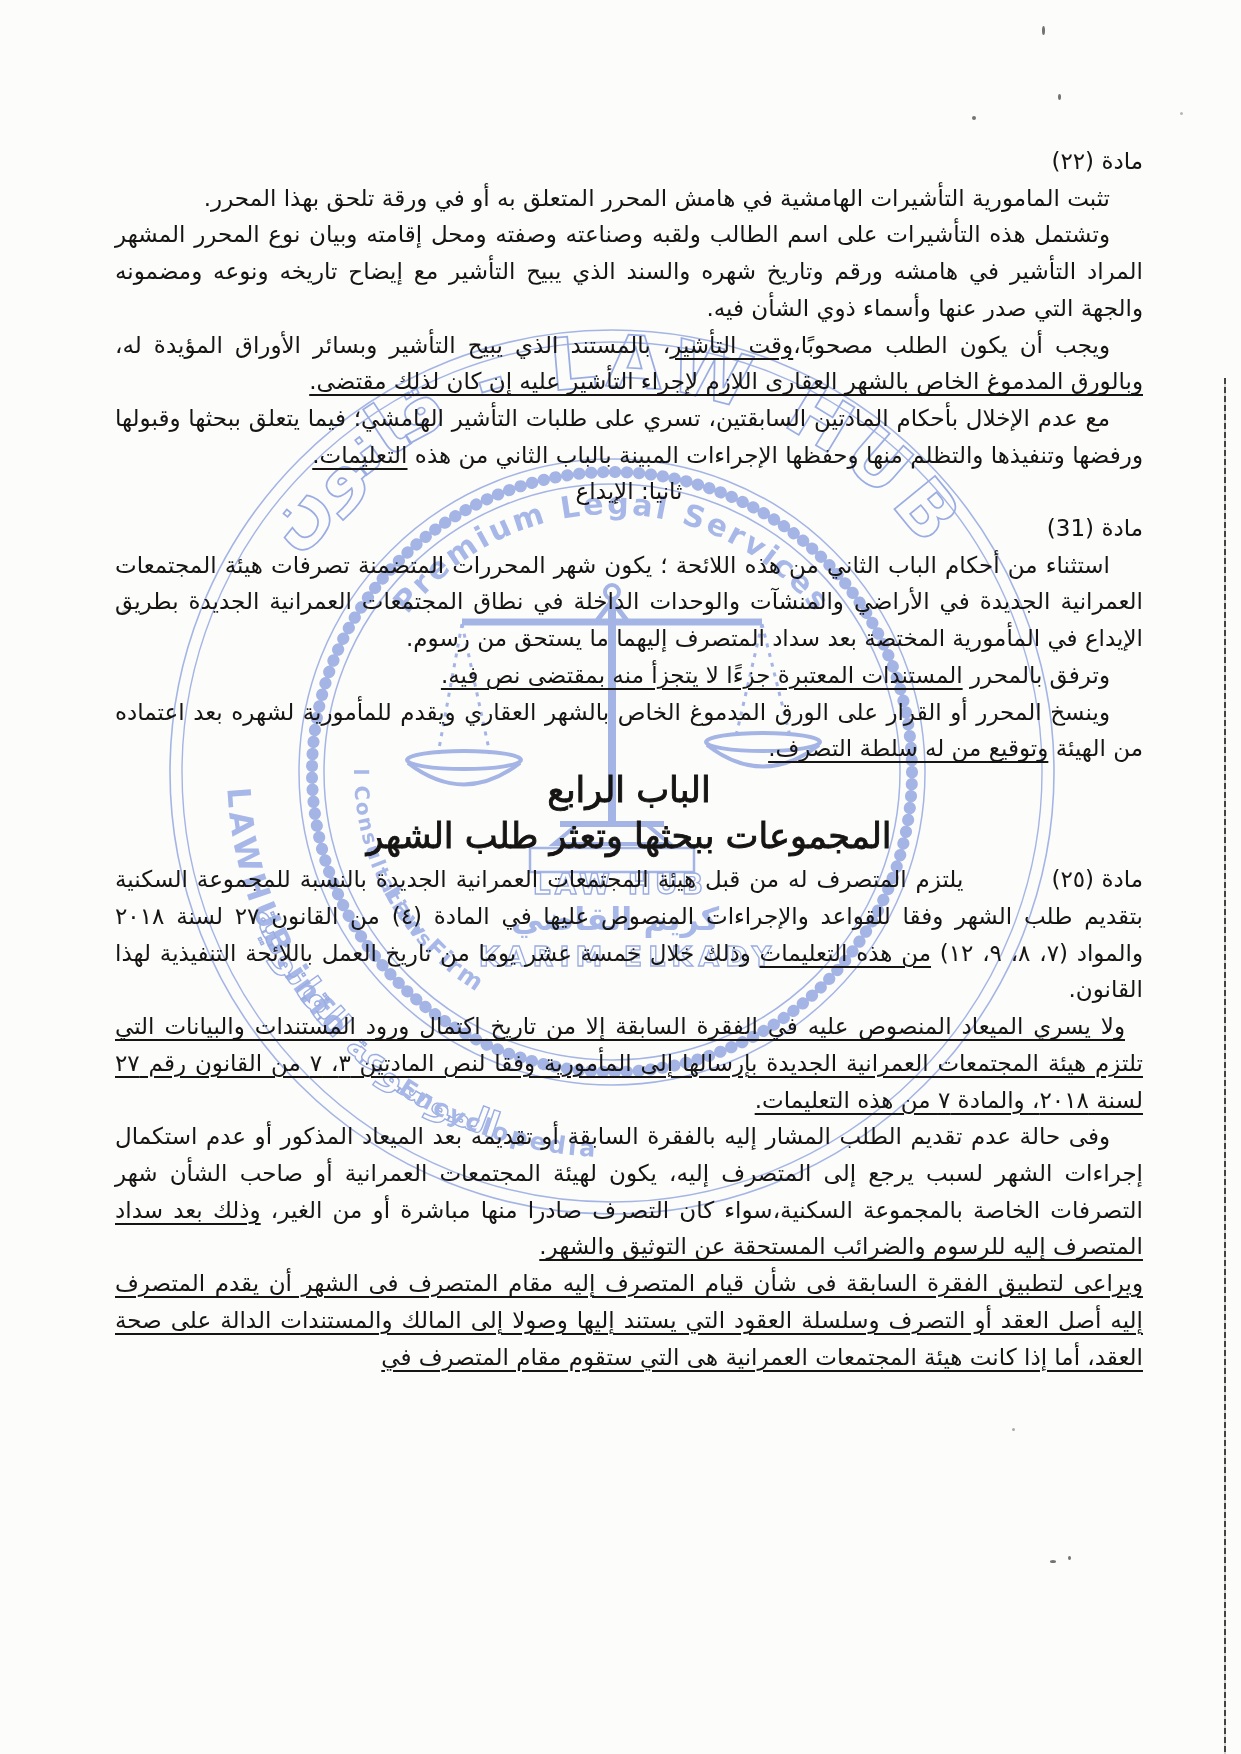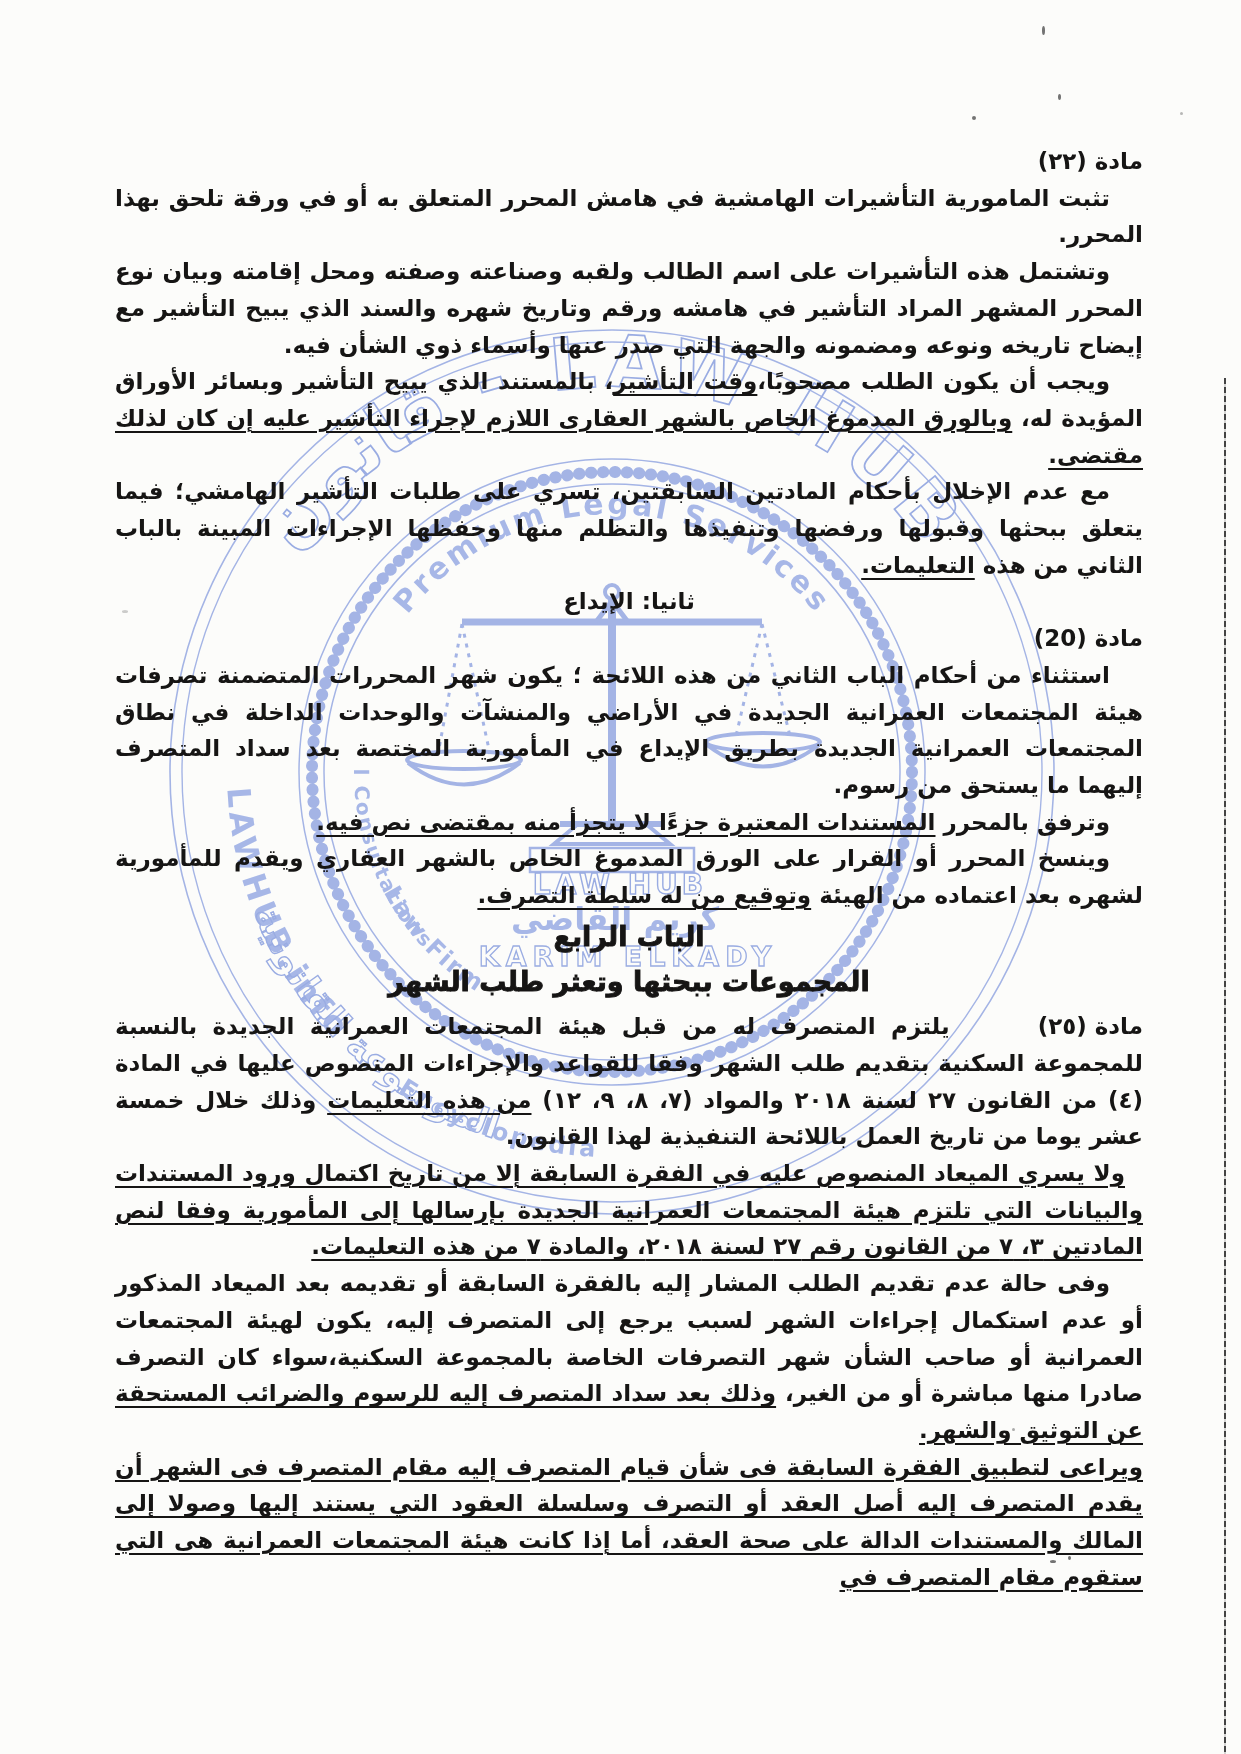--- a/index.html
+++ b/index.html
@@ -12,31 +12,31 @@
   
   .wm{position:absolute;left:0;top:0;z-index:1;opacity:.8;}
   .wm text{font-family:"DejaVu Sans",sans-serif;font-weight:bold;}
   .wm-stroke{fill:none;stroke:#8fa3e0;}
   .wm-fillt{fill:#93a7e3;}
   .wm-hollow{fill:none;stroke:#8299dd;}
   
   .text-layer{
     position:absolute;top:143px;right:98px;width:1028px;z-index:2;
     color:#161514;direction:rtl;
-    font-weight:bold;font-size:23px;line-height:36.7px;
+    font-weight:normal;font-size:23px;line-height:36.7px;
   }
   .block{text-align:justify;}
   .para{text-indent:33px;}
   .flush{text-indent:0;}
   .small-indent{text-indent:18px;}
   .article-no{text-align:right;text-indent:0;}
   .section-heading{text-align:center;text-indent:0;}
   .u{text-decoration:underline;text-decoration-thickness:2px;text-underline-offset:5px;}
   .chapter-title,.chapter-subtitle{
-    text-align:center;text-indent:0;font-size:27px;
+    text-align:center;text-indent:0;font-size:35px;
     -webkit-text-stroke:0.9px #151413;letter-spacing:0;
   }
   .chapter-title{padding-top:5px;}
   .chapter-subtitle{padding:9px 0 7px;}
   .article-label{margin-left:88px;display:inline-block;}
   
   .scan-line{
     position:absolute;left:1224px;top:378px;width:2px;height:1376px;z-index:3;
     background:repeating-linear-gradient(to bottom,
       rgba(35,35,35,.85) 0 6px, rgba(35,35,35,.18) 6px 9px);
@@ -136,21 +136,21 @@
 
     <div class="block para">
       <span>مع عدم الإخلال بأحكام المادتين السابقتين، تسري على طلبات التأشير الهامشي؛ فيما يتعلق ببحثها وقبولها ورفضها وتنفيذها والتظلم منها وحفظها الإجراءات المبينة بالباب الثاني من هذه </span><span class="u">التعليمات.</span>
     </div>
 
     <div class="block section-heading">
       <span>ثانيا: الإيداع</span>
     </div>
 
     <div class="block article-no">
-      <span>مادة (20)</span>
+      <span>مادة (31)</span>
     </div>
 
     <div class="block para">
       <span>استثناء من أحكام الباب الثاني من هذه اللائحة ؛ يكون شهر المحررات المتضمنة تصرفات هيئة المجتمعات العمرانية الجديدة في الأراضي والمنشآت والوحدات الداخلة في نطاق المجتمعات العمرانية الجديدة بطريق الإيداع في المأمورية المختصة بعد سداد المتصرف إليهما ما يستحق من رسوم.</span>
     </div>
 
     <div class="block para">
       <span>وترفق بالمحرر </span><span class="u">المستندات المعتبرة جزءًا لا يتجزأ منه بمقتضى نص فيه.</span>
     </div>
 

